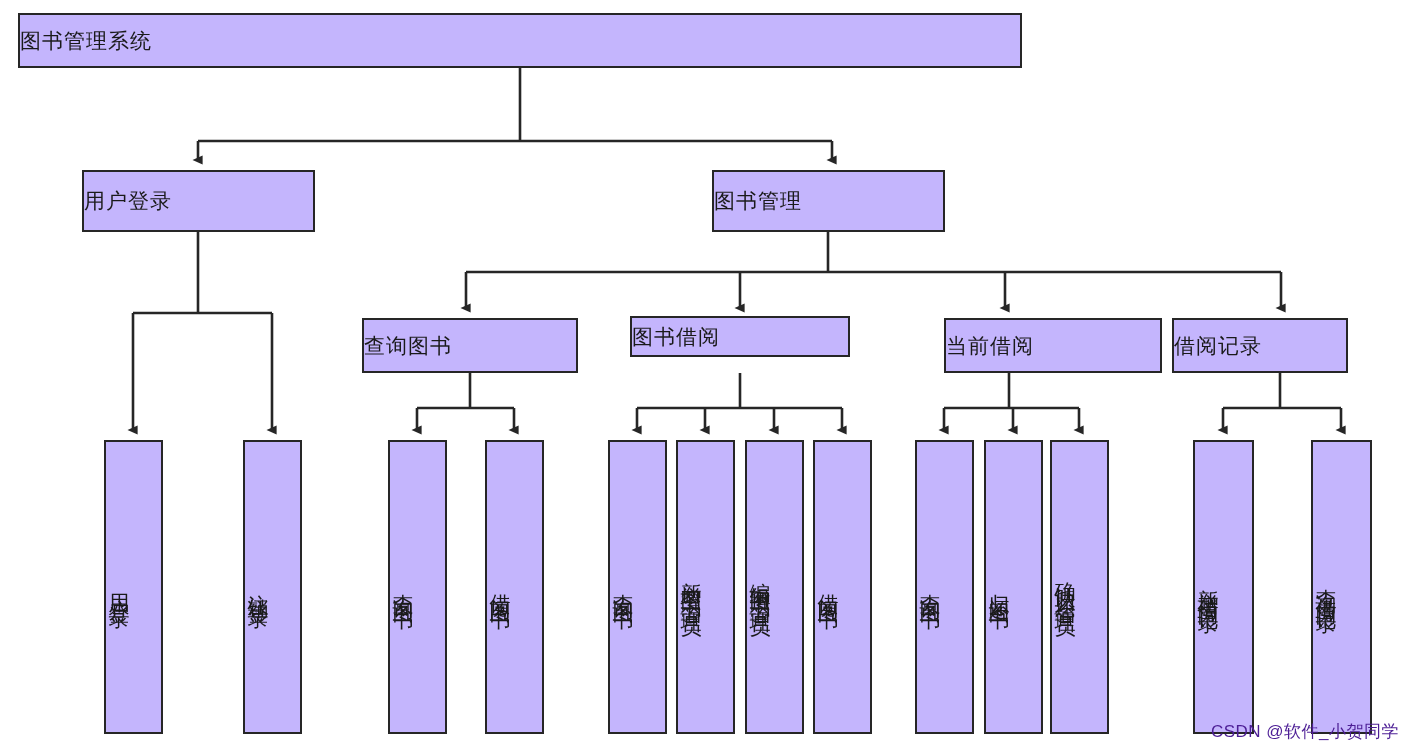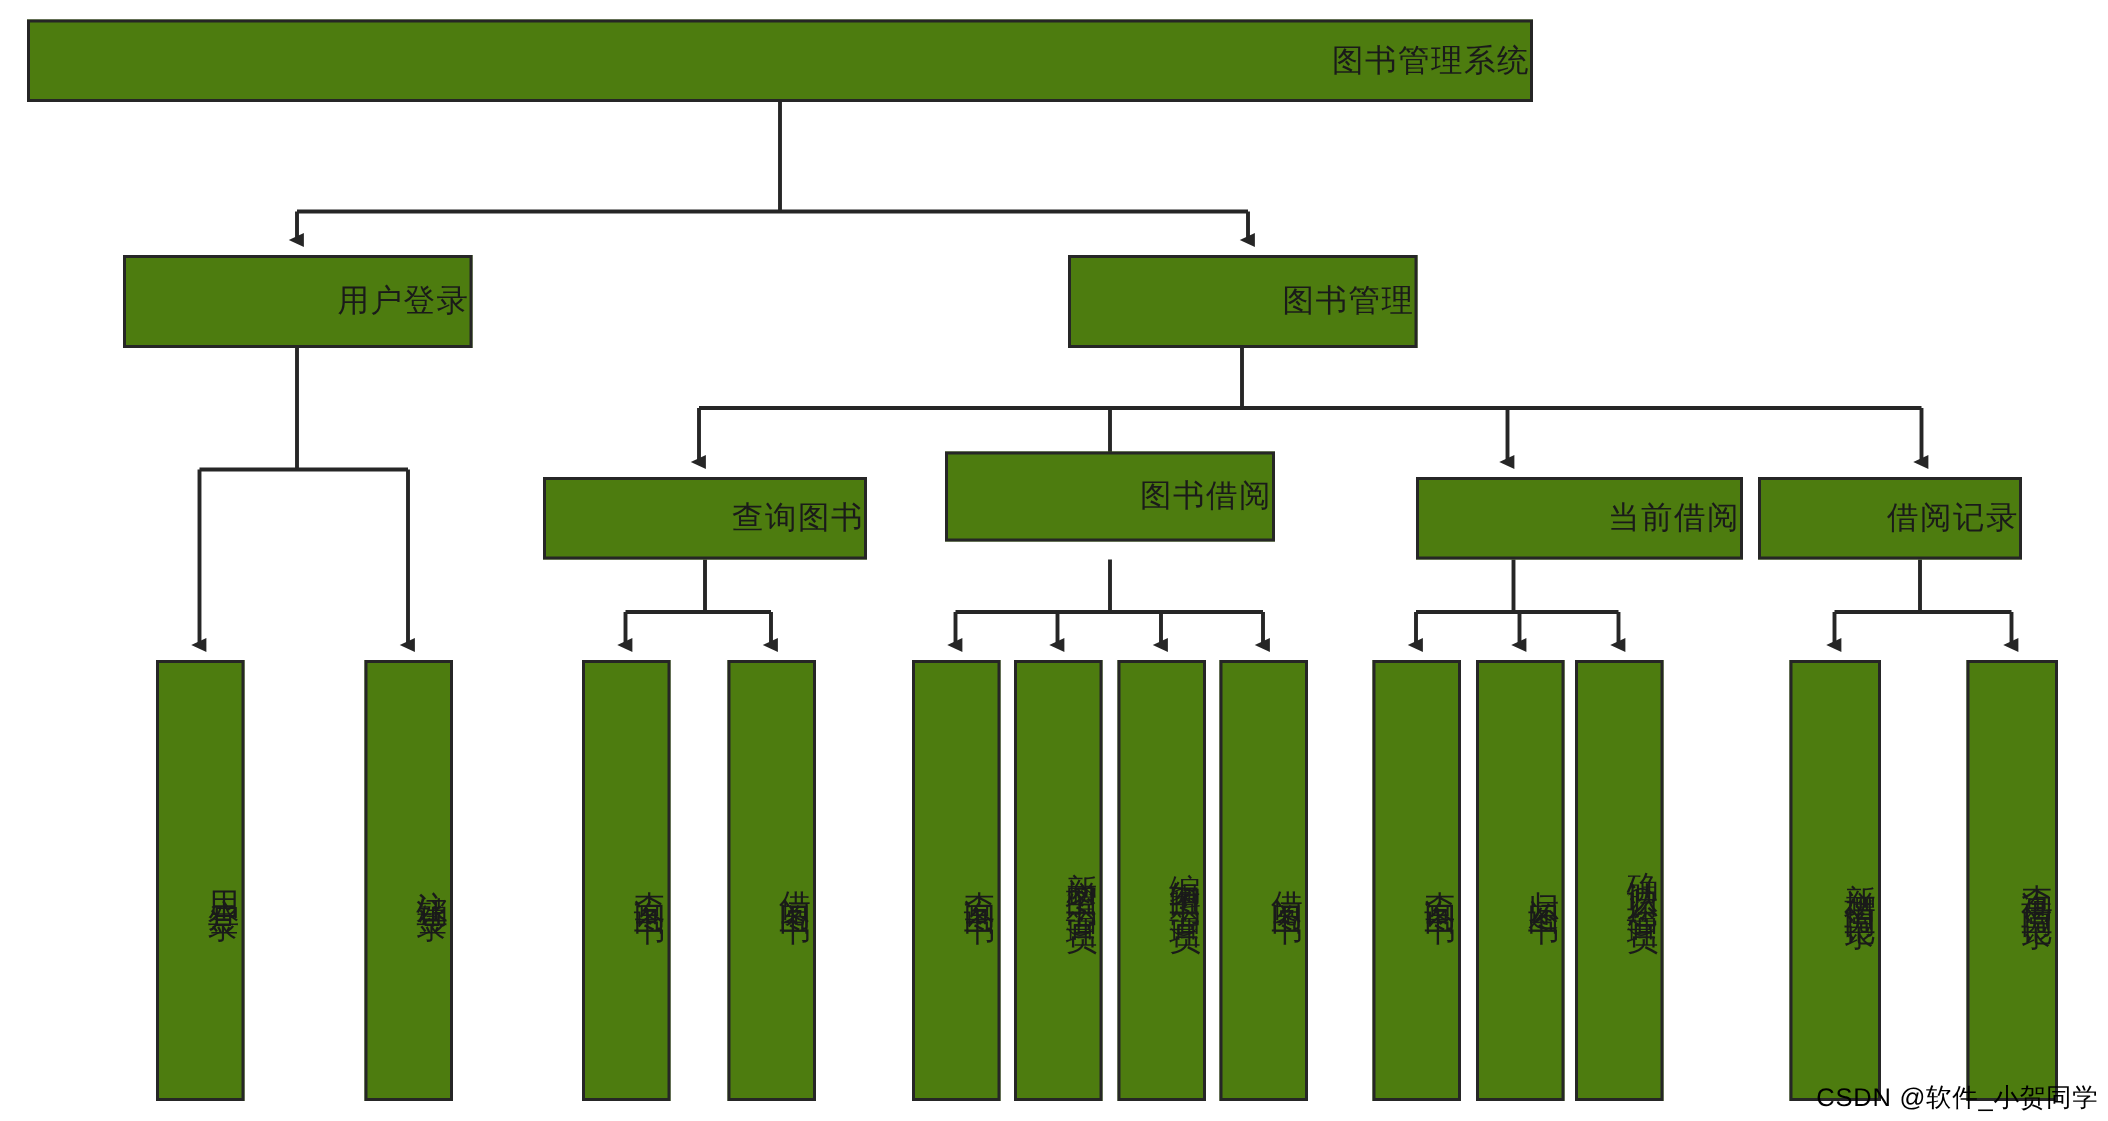--- a/index.html
+++ b/index.html
@@ -1,29 +1,29 @@
 <!DOCTYPE html>
 <html><head>
 <meta charset="utf-8">
 <style>
   html,body{margin:0;padding:0;background:#ffffff;}
   body{width:1405px;height:747px;overflow:hidden;
        font-family:"Liberation Sans","DejaVu Sans",sans-serif;}
   #diagram{position:relative;width:1405px;height:747px;background:#fff;}
   svg#wires{position:absolute;left:0;top:0;width:1405px;height:747px;}
-  .node{position:absolute;box-sizing:border-box;background:#4d7c0f;
+  .node{position:absolute;box-sizing:border-box;background:#c4b5fd;
         border:2.5px solid #262626;display:flex;align-items:center;
-        justify-content:flex-end;color:#1a1a1a;}
+        justify-content:flex-start;color:#1a1a1a;}
   .node .lbl{display:block;text-align:center;line-height:1.12;}
   .h-node .lbl{font-size:21px;letter-spacing:1px;}
   .v-node{padding:6px 2px;}
   .v-node .lbl{writing-mode:vertical-rl;text-orientation:upright;
         font-size:21px;letter-spacing:5px;line-height:1.05;white-space:nowrap;}
   #watermark{position:absolute;right:6px;bottom:4px;font-size:17px;
-        color:#000000;letter-spacing:.5px;white-space:nowrap;}
+        color:#4c1d95;letter-spacing:.5px;white-space:nowrap;}
 </style>
 </head>
 <body>
 
 <div id="diagram">
 
   <svg id="wires" viewBox="0 0 1405 747" xmlns="http://www.w3.org/2000/svg">
     <defs>
       <marker id="arw" markerWidth="12" markerHeight="12" refX="5.2" refY="5" orient="auto" markerUnits="userSpaceOnUse">
         <path d="M0.6,0.4 L9.8,0.4 L5.2,10.5 Z" fill="#262626"></path>
@@ -80,21 +80,21 @@
   <div class="node h-node" style="left:82px;top:170px;width:233px;height:62px;">
     <span class="lbl">用户登录</span>
   </div>
   <div class="node h-node" style="left:712px;top:170px;width:233px;height:62px;">
     <span class="lbl">图书管理</span>
   </div>
 
   <div class="node h-node" style="left:362px;top:318px;width:216px;height:55px;">
     <span class="lbl">查询图书</span>
   </div>
-  <div class="node h-node" style="left:630px;top:301px;width:220px;height:60px;">
+  <div class="node h-node" style="left:630px;top:316px;width:220px;height:41px;">
     <span class="lbl">图书借阅</span>
   </div>
   <div class="node h-node" style="left:900px;top:318px;width:218px;height:55px;margin-left:44px;">
     <span class="lbl">当前借阅</span>
   </div>
   <div class="node h-node" style="left:1172px;top:318px;width:176px;height:55px;">
     <span class="lbl">借阅记录</span>
   </div>
 
   <div class="node v-node" style="left:104px;top:440px;width:59px;height:294px;">

